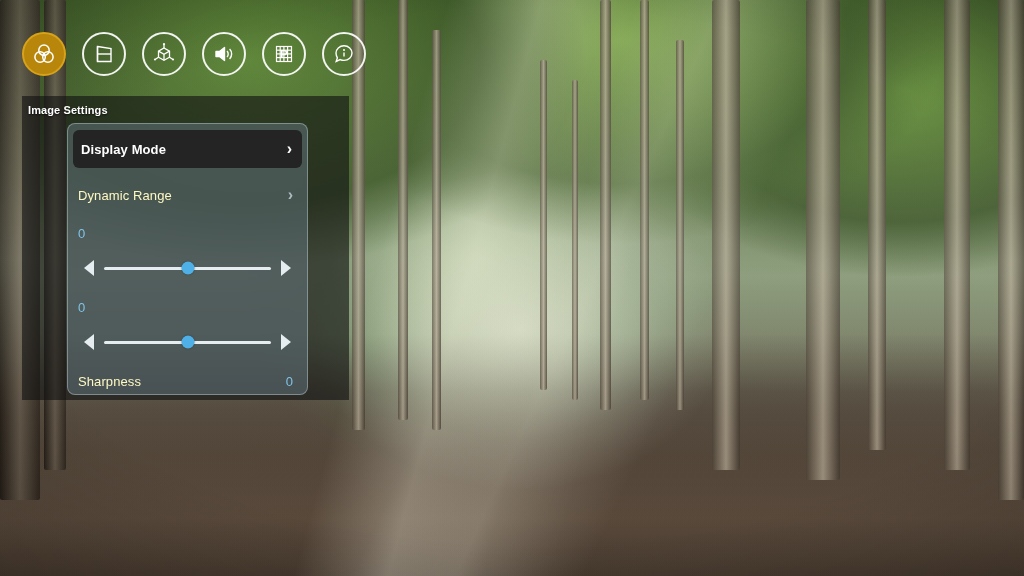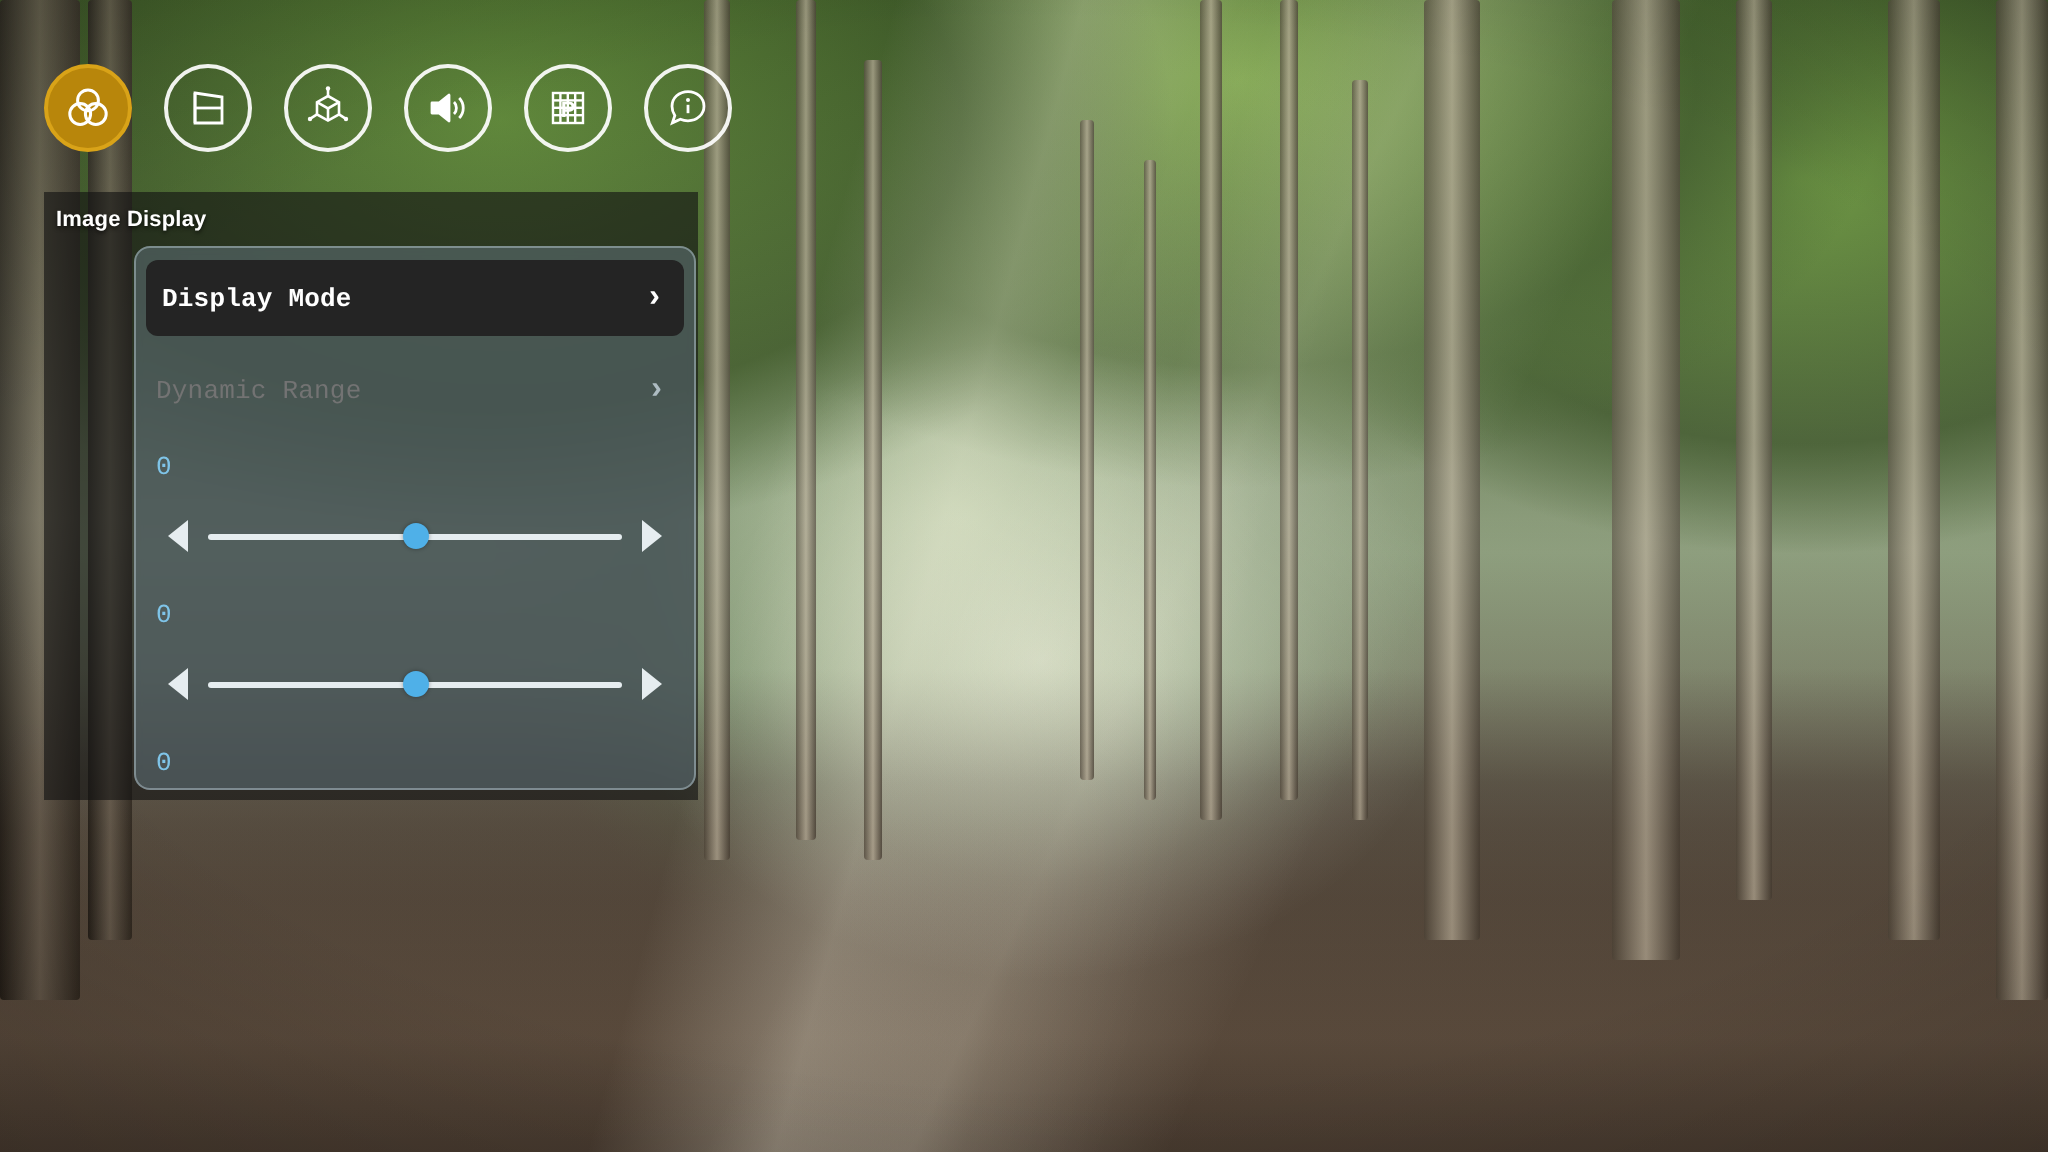--- a/index.html
+++ b/index.html
@@ -108,51 +108,50 @@
     font-weight: bold;
     color: #ffffff;
     letter-spacing: 0.1px;
     z-index: 25;
     text-shadow: 0 1px 2px rgba(0,0,0,0.7);
   }
   #menu-panel {
     position: absolute;
     left: 67px;
     top: 123px;
-    width: 281px;
+    width: 241px;
     height: 272px;
     background: rgba(96,115,122,0.55);
     backdrop-filter: blur(2px);
     border: 1px solid rgba(190,210,220,0.45);
     border-radius: 8px;
     box-sizing: border-box;
     overflow: hidden;
     z-index: 24;
-    font-family: Liberation Mono, monospace;
   }
 
   .menu-row {
     position: relative;
     height: 38px;
     display: flex;
     align-items: center;
     padding: 0 14px 0 10px;
     box-sizing: border-box;
   }
   .menu-row.selected {
     background: #242424;
     border-radius: 6px;
     margin: 6px 5px 0 5px;
     height: 38px;
     padding-left: 8px;
     padding-right: 10px;
   }
   .menu-row .row-label {
     font-size: 13px;
-    color: #737373;
+    color: #fef9c3;
     flex: 1;
     letter-spacing: 0.1px;
   }
   .menu-row.selected .row-label {
     color: #ffffff;
     font-weight: bold;
   }
   .menu-row .row-value {
     font-size: 13px;
     color: #7fc4e8;
@@ -298,21 +297,21 @@
           <circle cx="13" cy="9" r="1" fill="#ffffff" stroke="none"></circle>
           <line x1="13" y1="11.4" x2="13" y2="15.6"></line>
         </svg>
       </span>
     </div>
 
   </div>
 
   <div id="osd-backdrop"></div>
 
-  <div id="osd-title">Image Display</div>
+  <div id="osd-title">Image Settings</div>
 
   <div id="menu-panel">
 
     <div class="menu-row selected">
       <span class="row-label">Display Mode</span>
       <span class="chev">›</span>
     </div>
 
     <div class="spacer-sm"></div>
 
@@ -341,18 +340,19 @@
       <span class="arrow left"></span>
       <span class="track">
         <span class="thumb" style="left:50%;"></span>
       </span>
       <span class="arrow right"></span>
     </div>
 
     <div class="spacer-xs"></div>
 
     <div class="menu-row">
+      <span class="row-label">Sharpness</span>
       <span class="row-value">0</span>
     </div>
 
   </div>
 
 </div>
 
 </body></html>

